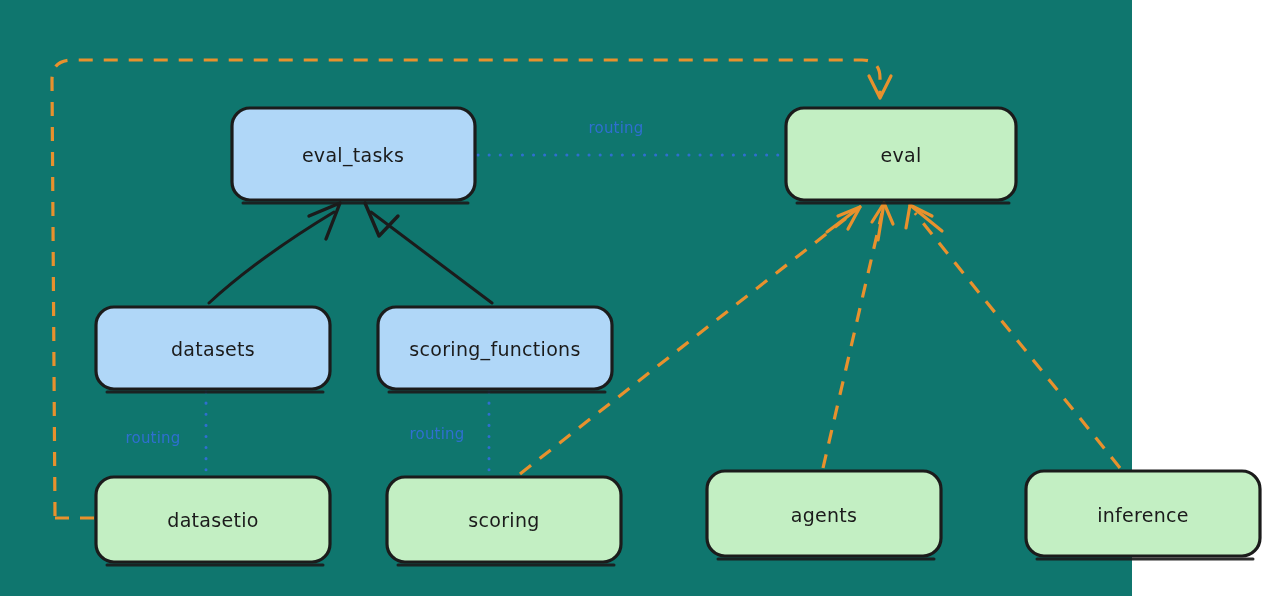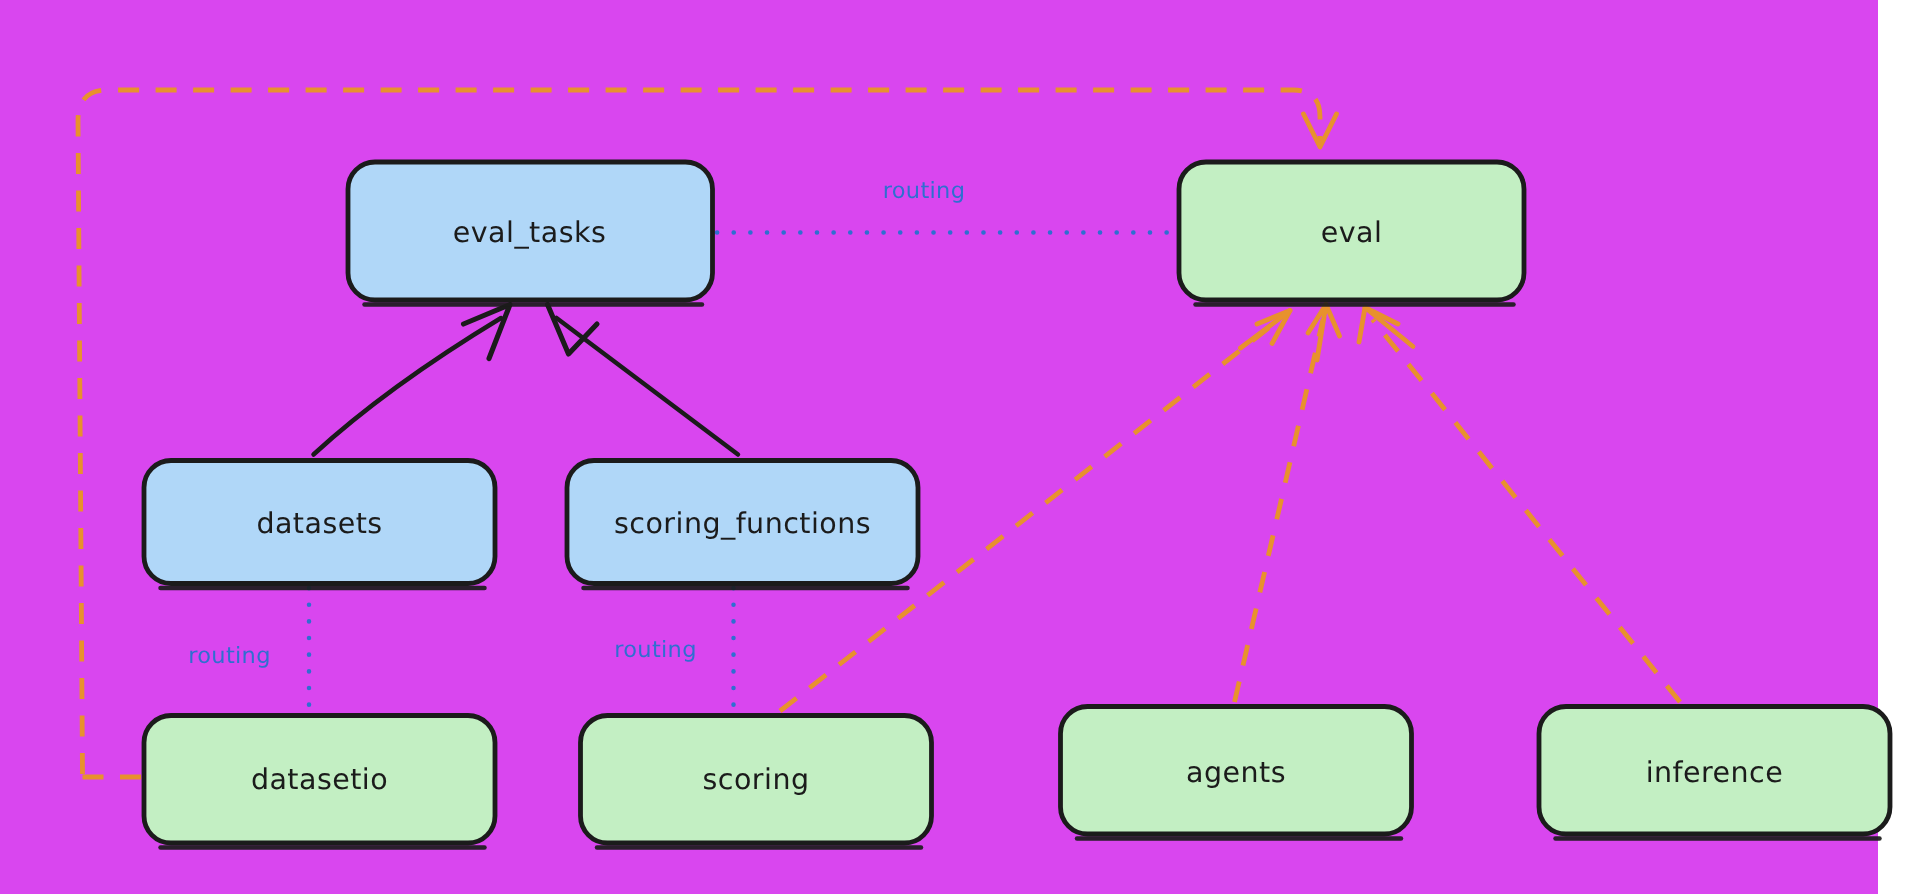--- a/index.html
+++ b/index.html
@@ -8,23 +8,23 @@
     background: #ffffff;
   }
   body {
     width: 1280px;
     height: 596px;
     font-family: "DejaVu Sans", sans-serif;
     overflow: hidden;
   }
   #diagram-root {
     position: relative;
-    width: 1252px;
+    width: 1132px;
     height: 596px;
-    background: #d946ef;
+    background: #0f766e;
   }
   svg#diagram {
     display: block;
     width: 1280px;
     height: 596px;
   }
   .node-label {
     font-family: "DejaVu Sans", sans-serif;
     font-size: 19px;
     fill: #1b1b1b;

